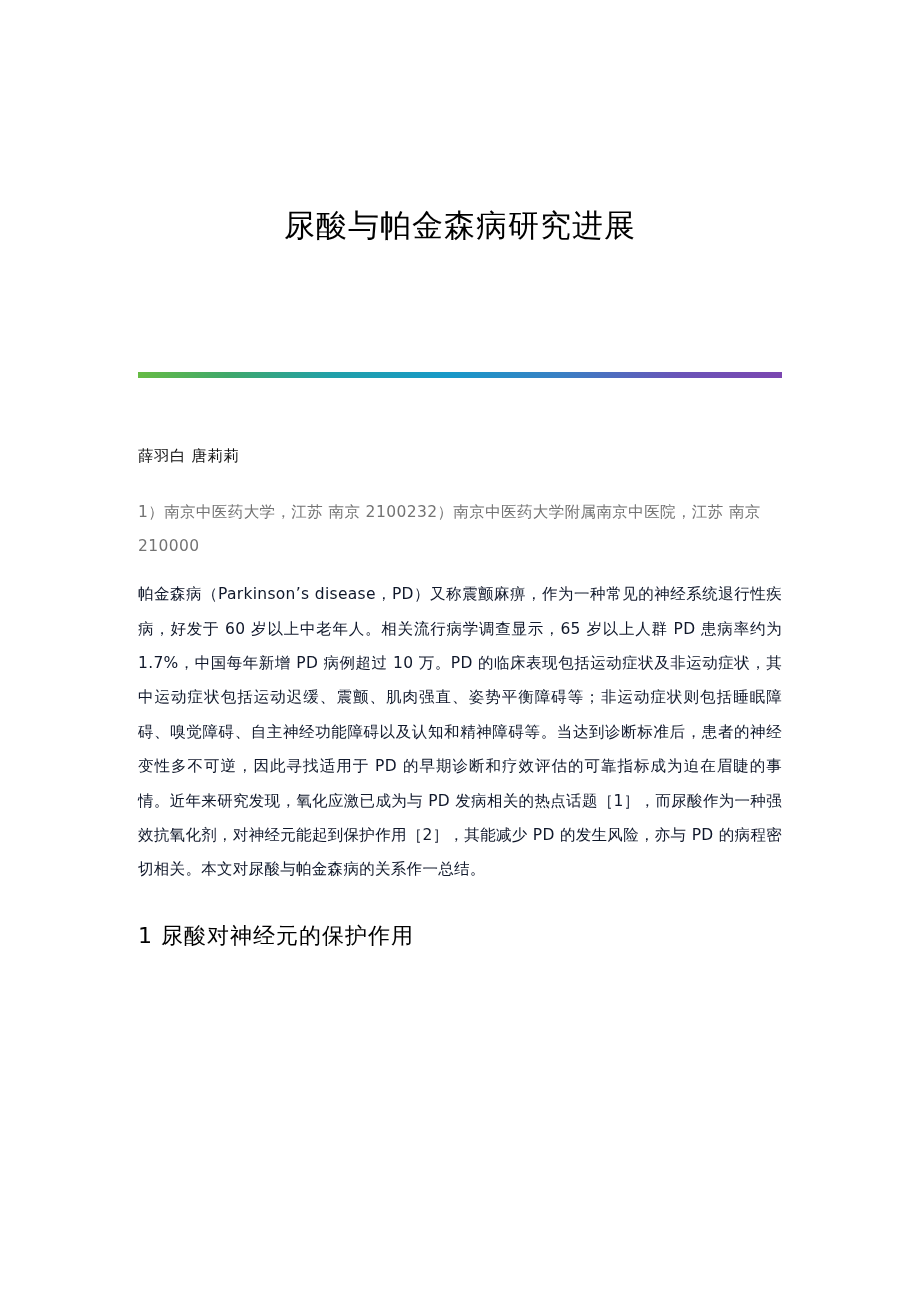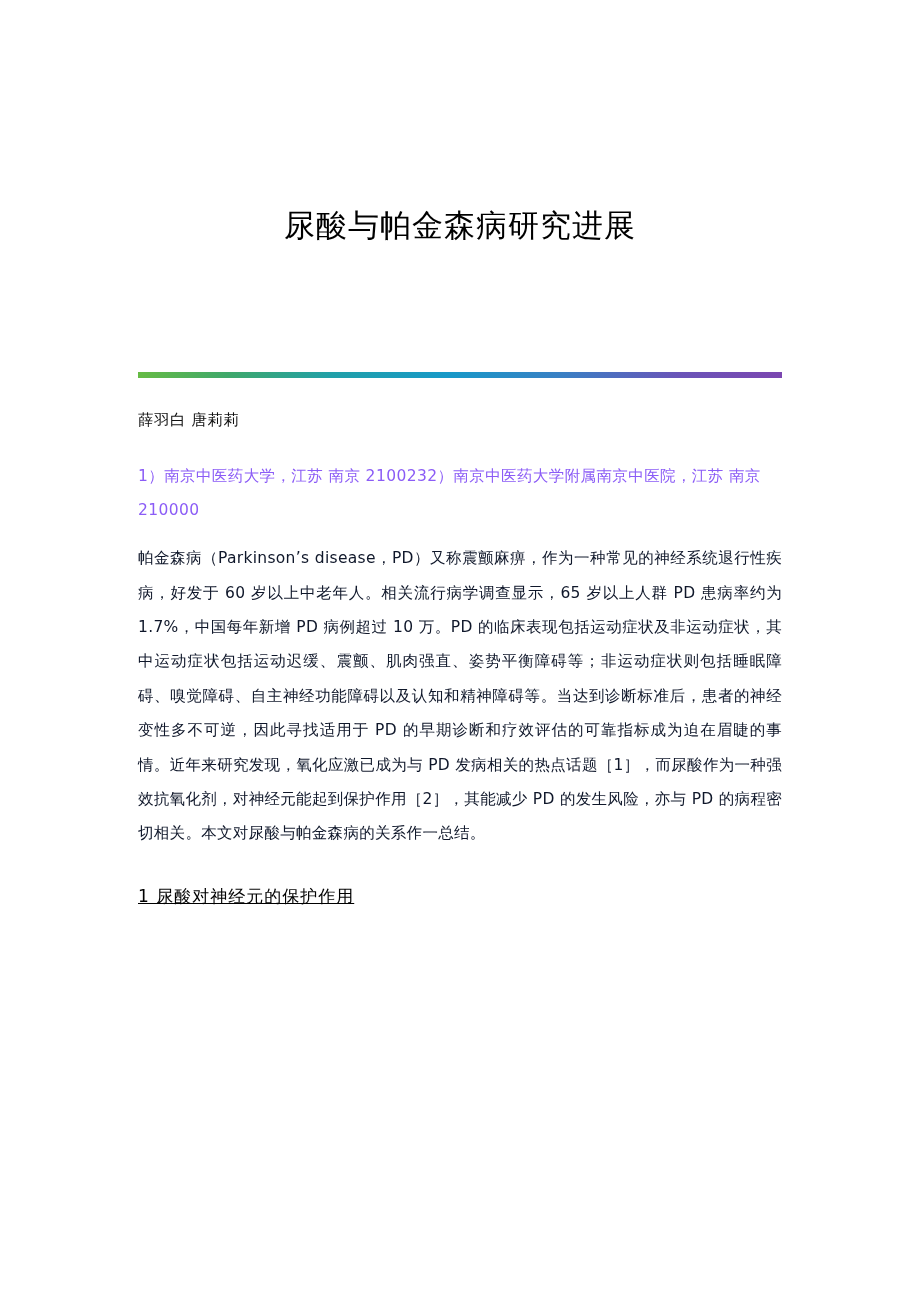--- a/index.html
+++ b/index.html
@@ -35,54 +35,53 @@
     margin-top: 125px;
     padding: 0 63px;
   }
   .rule {
     height: 6px;
     width: 100%;
     background: linear-gradient(to right, #66bb44 0%, #3fa86b 14%, #21a0a8 30%, #1799c8 48%, #3a7fc4 66%, #6a54b8 84%, #7b46b0 100%);
   }
   .content {
     padding: 0 63px;
-    margin-top: 32px;
+    margin-top: 68px;
   }
   .authors {
     font-family: "DejaVu Sans", sans-serif;
     font-size: 15.5px;
     letter-spacing: 0.5px;
     color: #111;
     margin: 0 0 28px 0;
   }
   .affiliation {
     font-family: "DejaVu Sans", sans-serif;
     font-size: 15.5px;
     line-height: 2.2;
     letter-spacing: 0.4px;
-    color: #8b5cf6;
+    color: #737373;
     margin: 0 0 14px 0;
   }
   .body-para {
     font-family: "DejaVu Sans", sans-serif;
     font-size: 15.5px;
     line-height: 2.22;
     letter-spacing: 0.3px;
     text-align: justify;
     color: #0f172a;
     margin: 0;
   }
   .section-heading {
     font-family: "DejaVu Sans", sans-serif;
     font-weight: normal;
-    font-size: 17px;
+    font-size: 22px;
     letter-spacing: 1px;
     margin: 34px 0 0 0;
     color: #000;
-    text-decoration: underline;
   }
 </style>
 </head>
 <body>
 
 <div class="page">
 
   <h1 class="doc-title">尿酸与帕金森病研究进展</h1>
 
   <div class="rule-wrap">

